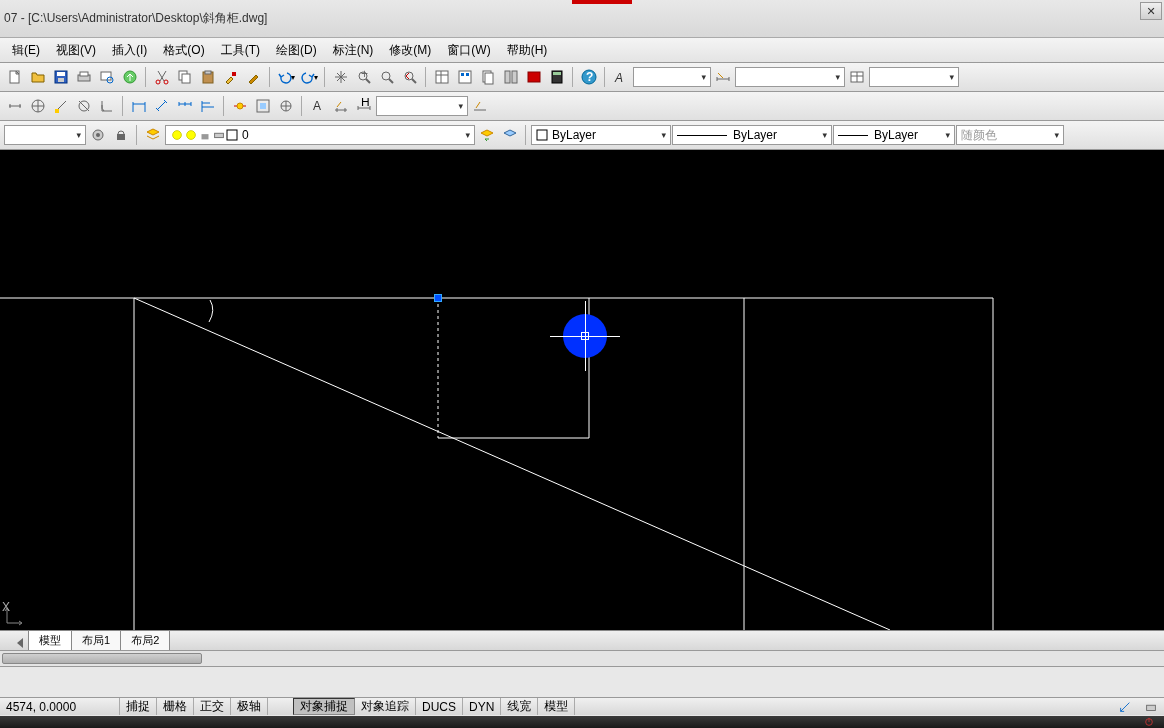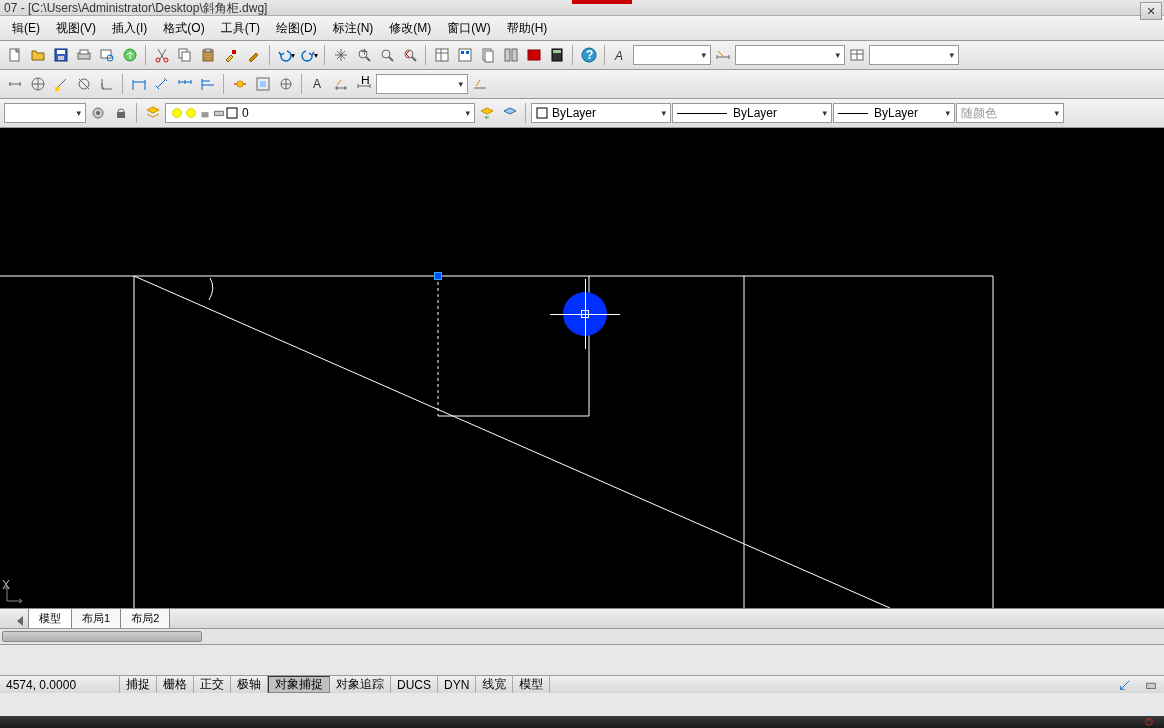--- a/index.html
+++ b/index.html
@@ -1,18 +1,18 @@
 <!DOCTYPE html>
 <html><head>
 <meta charset="utf-8">
 <style>
 * { margin: 0; padding: 0; box-sizing: border-box; font-family: "Microsoft YaHei", "SimSun", Arial, sans-serif; font-size: 12px; }
 body { width: 1164px; height: 728px; background: #e8e8e8; overflow: hidden; position: relative; }
 
-.titlebar { height: 16px; background: linear-gradient(#e8e8e8,#d8d8d8); border-bottom: 1px solid #aaa; display: flex; align-items: flex-start; padding: 0 4px; color: #333; position: relative; }
+.titlebar { height: 38px; background: linear-gradient(#e8e8e8,#d8d8d8); border-bottom: 1px solid #aaa; display: flex; align-items: center; padding: 0 4px; color: #333; position: relative; }
 .titlebar .path { flex: 1; }
 .win-btns { position: absolute; right: 2px; top: 2px; display: flex; gap: 2px; }
 .win-btn { width: 22px; height: 18px; border: 1px solid #999; background: linear-gradient(#f0f0f0,#d0d0d0); display: flex; align-items: center; justify-content: center; font-size: 11px; cursor: pointer; }
 
 .menubar { height: 25px; background: linear-gradient(#f4f4f4,#e4e4e4); border-bottom: 1px solid #999; display: flex; align-items: center; padding: 0 4px; }
 .menu-item { padding: 3px 8px; cursor: pointer; }
 
 .toolbar { height: 29px; background: linear-gradient(#f4f4f4,#e0e0e0); border-bottom: 1px solid #999; display: flex; align-items: center; padding: 0 4px; gap: 1px; }
 .toolbar.row2 { height: 29px; }
 .toolbar.row3 { height: 29px; }
@@ -33,21 +33,21 @@
 .tab { padding: 2px 10px; border: 1px solid #888; border-bottom: none; background: #f8f8f8; margin-right: -1px; font-size: 11px; cursor: pointer; }
 .tab.active { background: #fff; }
 
 .scroll-h { height: 17px; background: #e4e4e4; border-top: 1px solid #999; border-bottom: 1px solid #999; position: relative; }
 .scroll-h .thumb { position: absolute; left: 2px; top: 2px; height: 11px; width: 200px; background: linear-gradient(#d0d0d0,#b0b0b0); border: 1px solid #888; border-radius: 2px; }
 
 .gap { height: 30px; background: #e8e8e8; }
 
 .statusbar { height: 18px; background: linear-gradient(#f0f0f0,#d8d8d8); border-top: 1px solid #999; display: flex; align-items: flex-start; font-size: 11px; }
 .status-cell { padding: 0 6px; border-right: 1px solid #aaa; height: 100%; display: flex; align-items: center; white-space: nowrap; }
-.status-cell.pressed { background: #c0c0c0; border: 1px inset #888; }
+.status-cell.pressed { background: #c0c0c0; border: 1px inset #888; margin-left: 25px; }
 
 .footer { position: absolute; bottom: 0; left: 0; right: 0; height: 12px; background: linear-gradient(#3a3a3a,#1a1a1a); display: flex; align-items: center; color: #ccc; font-size: 10px; padding: 0 8px; gap: 20px; }
 .footer .right { margin-left: auto; display: flex; gap: 8px; align-items: center; }
 
 .red-top { position: absolute; top: 0; left: 572px; width: 60px; height: 4px; background: #c00; z-index: 10; }
 
 .cursor-marker { position: absolute; width: 60px; height: 60px; pointer-events: none; }
 .cursor-marker .circ { position: absolute; width: 44px; height: 44px; background: #0030ff; border-radius: 50%; left: 8px; top: 8px; }
 .cursor-marker .cross-h { position: absolute; width: 70px; height: 1px; background: #fff; top: 30px; left: -5px; }
 .cursor-marker .cross-v { position: absolute; height: 70px; width: 1px; background: #fff; left: 30px; top: -5px; }

